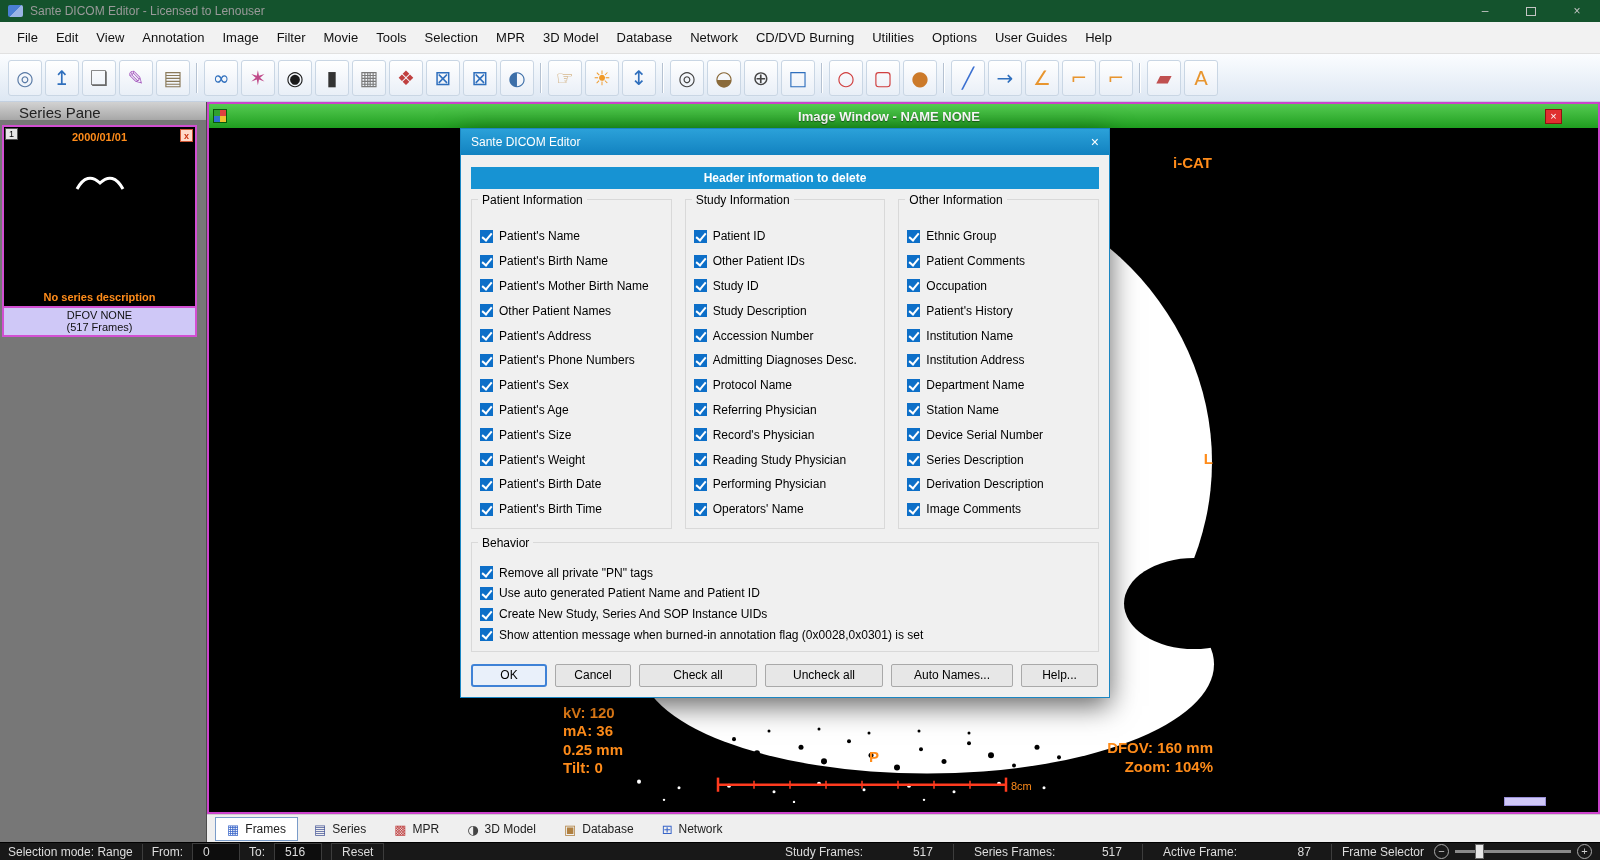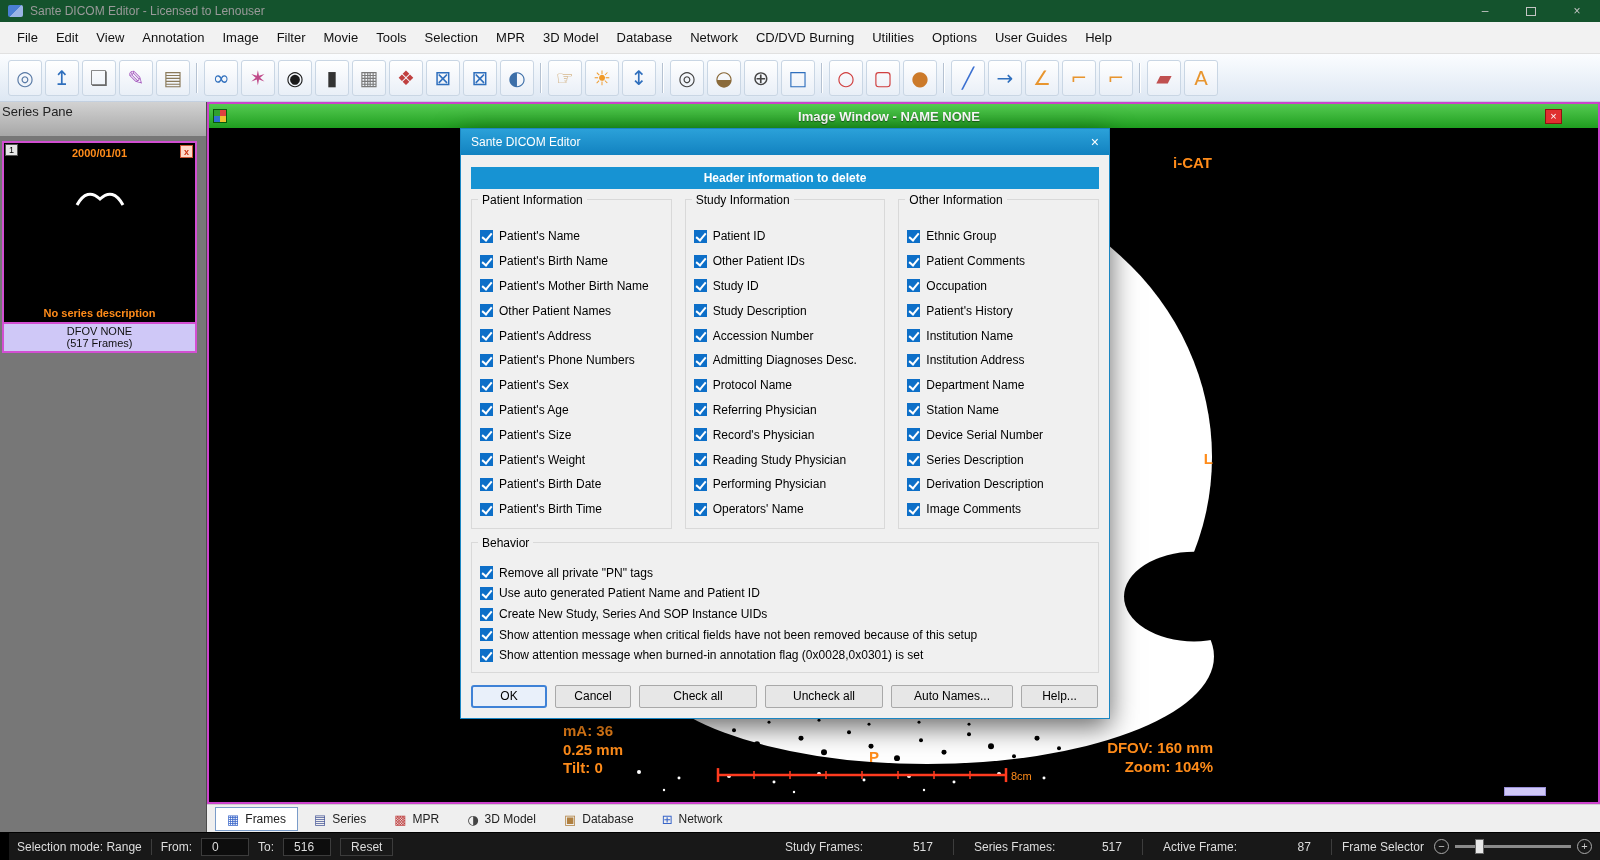--- a/index.html
+++ b/index.html
@@ -26,21 +26,21 @@
               background:linear-gradient(#ffffff,#e9eff7); font-size:20px; line-height:1;
               display:flex; align-items:center; justify-content:center;
               font-family:"DejaVu Sans", sans-serif; cursor:default; }
   .tool-sep { width:2px; height:30px; border-left:1px solid #b5c2d2; border-right:1px solid #ffffff; margin:0 6px; }
 
   
   .workspace { flex:1; display:flex; min-height:0; }
 
   
   .series-pane { width:207px; flex:none; background:#777777; display:flex; flex-direction:column; border-right:1px solid #4d4d4d; }
-  .series-pane-header { height:34px; background:linear-gradient(#d2d2d2,#a7a7a7); color:#222; font-size:13px; padding:2px 2px; flex:none; }
+  .series-pane-header { height:18px; background:linear-gradient(#d2d2d2,#a7a7a7); color:#222; font-size:15px; padding:2px 19px; flex:none; }
   .thumb { margin:5px 9px 0 2px; }
   .thumb-img { position:relative; height:183px; background:#000; border:2px solid #d24fd2; }
   .thumb-index { position:absolute; top:1px; left:1px; background:#e6e6e6; color:#000; font-size:9px; padding:0 3px; border:1px solid #555; }
   .thumb-date { position:absolute; top:4px; left:0; right:0; text-align:center; color:#ff8c1a; font-size:11px; font-weight:bold; }
   .thumb-close { position:absolute; top:2px; right:2px; width:13px; height:13px; background:#ffd9c9; border:1px solid #cc5533;
                  color:#cc3311; font-size:9px; font-weight:bold; display:flex; align-items:center; justify-content:center; }
   .thumb-shape { position:absolute; left:50%; top:42px; transform:translateX(-50%); }
   .thumb-desc { position:absolute; bottom:3px; left:0; right:0; text-align:center; color:#ff8c1a; font-size:11px; font-weight:bold; }
   .thumb-name-band { background:#cfc8f7; border:2px solid #d24fd2; border-top:none; text-align:center; font-size:11px; color:#111; padding:1px 0 2px; line-height:12px; }
 
@@ -64,22 +64,22 @@
   .tab.active { background:#ffffff; border:1px solid #7a9cc9; }
   .tab-icon { font-family:"DejaVu Sans", sans-serif; font-size:13px; line-height:1; }
   .tab-icon[data-name="frames-icon"]   { color:#3a66c9; }
   .tab-icon[data-name="series-icon"]   { color:#4a5a9a; }
   .tab-icon[data-name="mpr-icon"]      { color:#c04040; }
   .tab-icon[data-name="model3d-icon"]  { color:#444444; }
   .tab-icon[data-name="database-icon"] { color:#b08040; }
   .tab-icon[data-name="network-icon"]  { color:#3a66c9; }
 
   
-  .statusbar { height:28px; background:#181818; border-top:1px solid #000; color:#ddd; font-size:12px;
-               display:flex; align-items:center; padding:0 8px; gap:9px; flex:none;margin-left:9px; }
+  .statusbar { height:18px; background:#181818; border-top:1px solid #000; color:#ddd; font-size:12px;
+               display:flex; align-items:center; padding:0 8px; gap:9px; flex:none; }
   .sb-box { background:#0d0d0d; border:1px solid #3c3c3c; padding:1px 10px; min-width:48px; }
   .sb-reset { padding:1px 10px; border:1px solid #3c3c3c; }
   .sb-sep { width:1px; height:16px; background:#3d3d3d; flex:none; }
   .sb-right { margin-left:auto; display:flex; align-items:center; gap:10px; }
   .sb-pair { display:flex; justify-content:space-between; width:168px; padding:0 10px;text-align:center; }
   .slider { display:flex; align-items:center; gap:6px; width:158px; }
   .slider-btn { width:15px; height:15px; border-radius:50%; border:1px solid #aaa; color:#ccc; font-size:11px; line-height:1;
                 display:flex; align-items:center; justify-content:center; flex:none; }
   .slider-track { flex:1; height:3px; background:#8a8a8a; position:relative; }
   .slider-thumb { position:absolute; left:17%; top:-6px; width:9px; height:15px; background:#e8e8e8; border:1px solid #666; }
@@ -562,24 +562,20 @@
           <div class="cb-row" data-name="checkbox-row">
           <span class="cb" data-name="checkbox-checked-icon"></span>
           <span data-name="checkbox-label">Use auto generated Patient Name and Patient ID</span>
         </div>
           <div class="cb-row" data-name="checkbox-row">
           <span class="cb" data-name="checkbox-checked-icon"></span>
           <span data-name="checkbox-label">Create New Study, Series And SOP Instance UIDs</span>
         </div>
           <div class="cb-row" data-name="checkbox-row">
           <span class="cb" data-name="checkbox-checked-icon"></span>
-          <span data-name="checkbox-label">Show attention message when critical fields have not been removed because of this setup</span>
-        </div>
-          <div class="cb-row" data-name="checkbox-row">
-          <span class="cb" data-name="checkbox-checked-icon"></span>
           <span data-name="checkbox-label">Show attention message when burned-in annotation flag (0x0028,0x0301) is set</span>
         </div>
         </div>
     </div>
 
     <div class="dlg-buttons" data-name="dialog-buttons">
       <button class="btn ok" data-name="ok-button">OK</button>
       <button class="btn cancel" data-name="cancel-button">Cancel</button>
       <button class="btn checkall" data-name="check-all-button">Check all</button>
       <button class="btn uncheckall" data-name="uncheck-all-button">Uncheck all</button>

